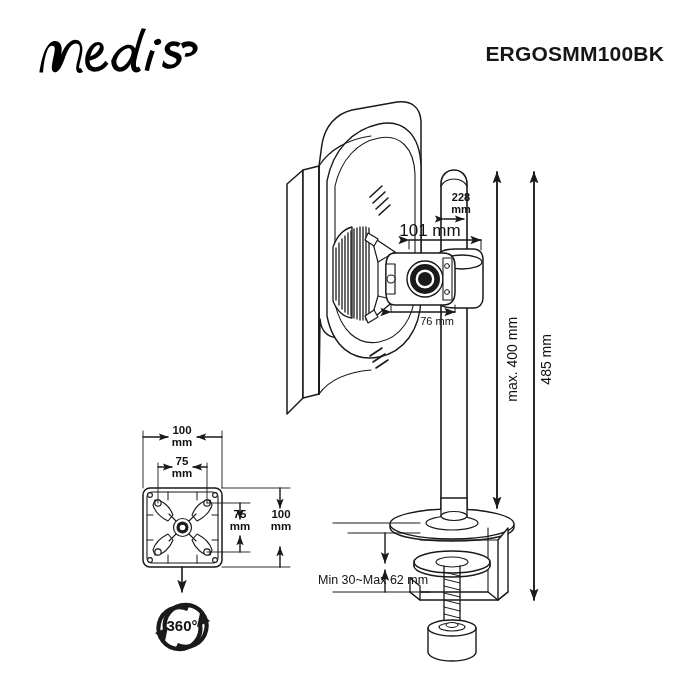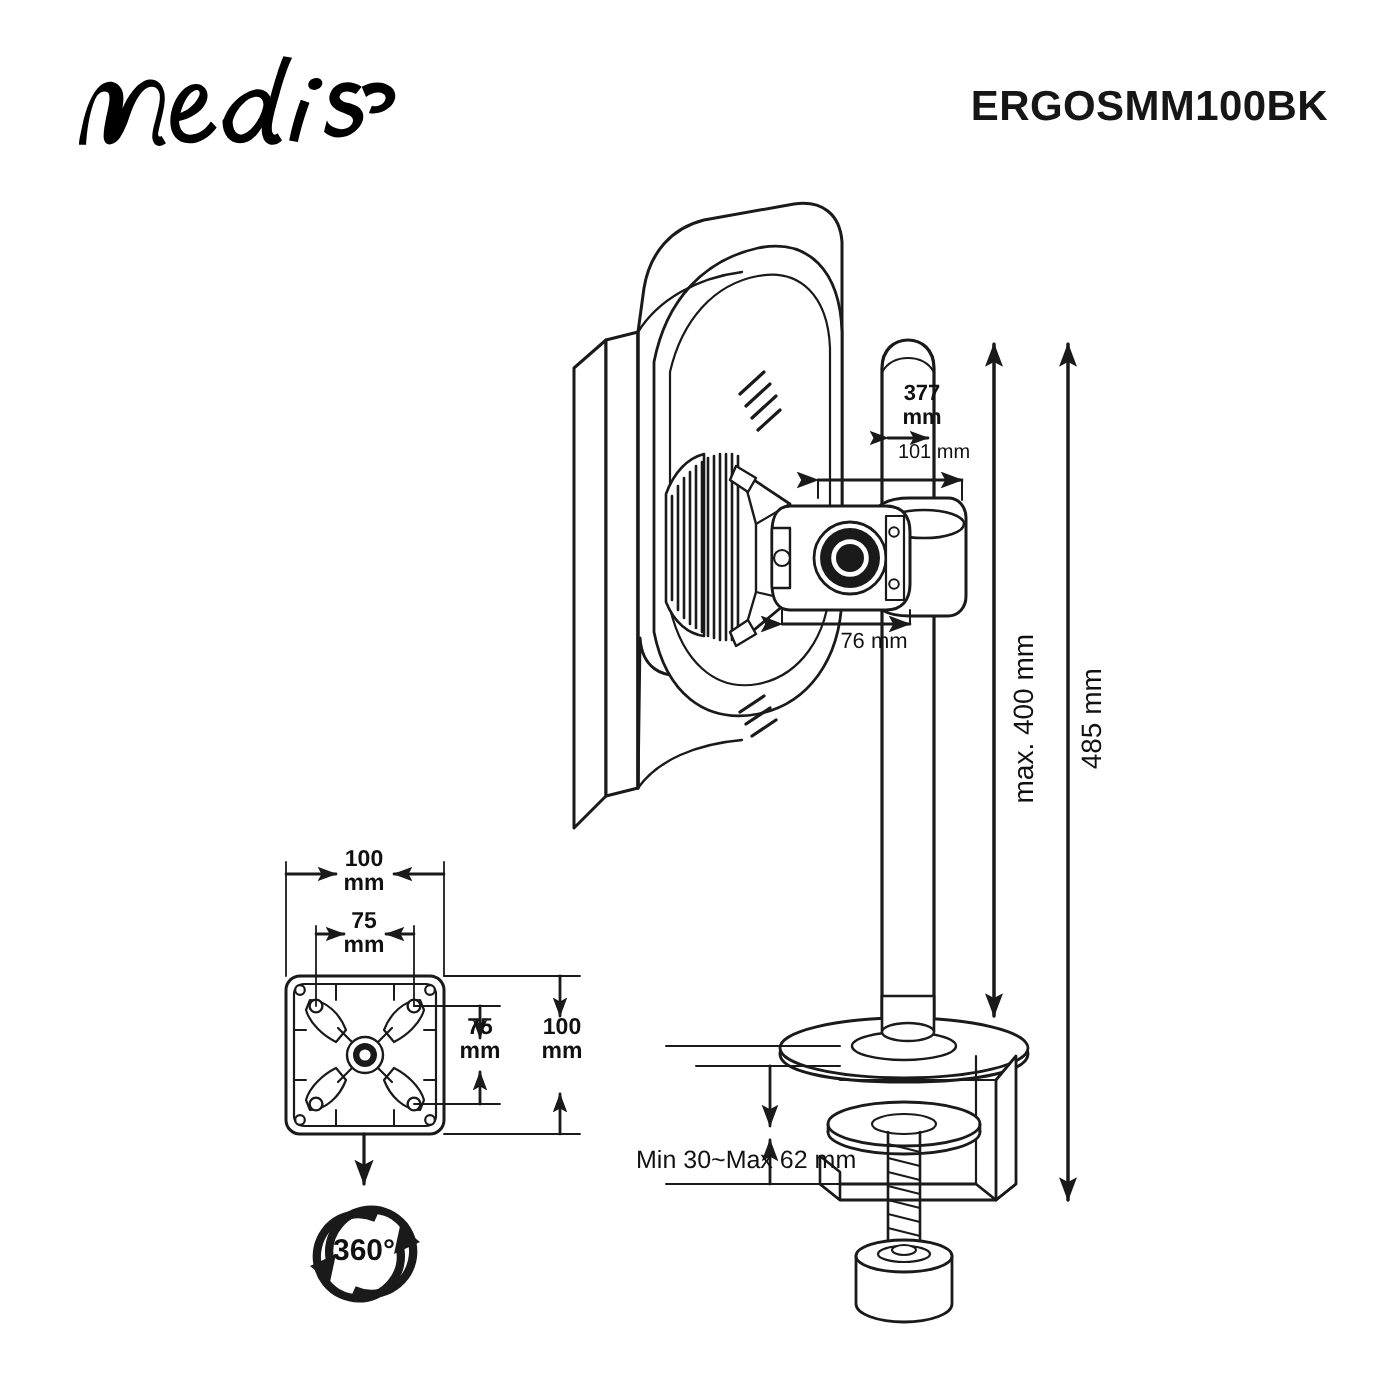--- a/index.html
+++ b/index.html
@@ -369,24 +369,24 @@
           <path d="M165,630 A21,21 0 1,1 177,645" stroke-linecap="butt"></path>
           <path d="M200,624 A21,21 0 1,1 188,609" stroke-linecap="butt"></path>
         </g>
         <path d="M200,613 L210,621 L197,627 Z" fill="#1a1a1a" stroke="none"></path>
         <path d="M165,641 L155,633 L168,627 Z" fill="#1a1a1a" stroke="none"></path>
       </g>
 
     </g>
   </svg>
 
-  <div class="dim-label" style="left:444px; top:192px; width:34px; font-size:11px; font-weight:700;">377
+  <div class="dim-label" style="left:444px; top:192px; width:34px; font-size:11px; font-weight:700;">228
 mm</div>
 
-  <div class="dim-label" style="left:432px; top:222px; width:70px; font-size:10px;">101 mm</div>
+  <div class="dim-label" style="left:395px; top:222px; width:70px; font-size:17px;">101 mm</div>
 
   <div class="dim-label" style="left:404px; top:316px; width:66px; font-size:11px;">76 mm</div>
 
   <div class="dim-label vert-label" style="left:432px; top:352px; width:160px; font-size:14px;">max. 400 mm</div>
 
   <div class="dim-label vert-label" style="left:486px; top:352px; width:120px; font-size:14px;">485 mm</div>
 
   <div class="dim-label" style="left:318px; top:558px; width:130px; font-size:12.5px; text-align:left;margin-top:16px;">Min 30~Max 62 mm</div>
 
   <div class="dim-label" style="left:163px; top:424px; width:38px; font-size:11.5px; font-weight:700;">100

